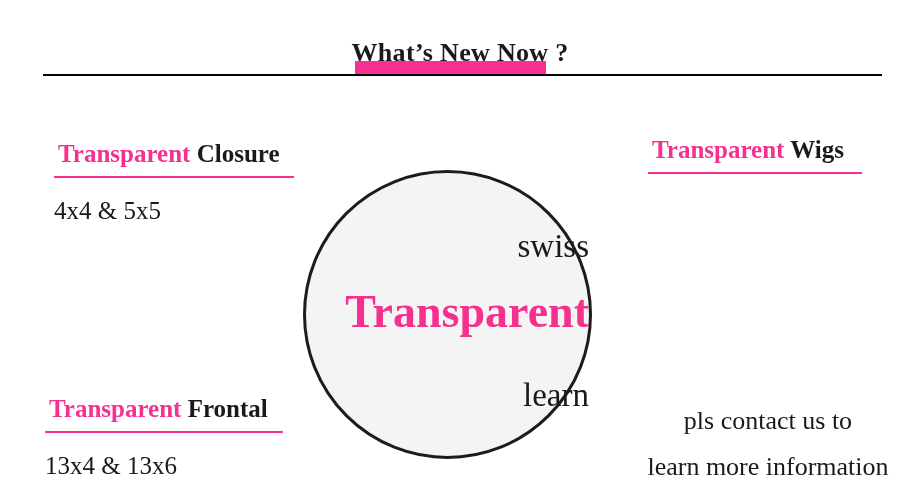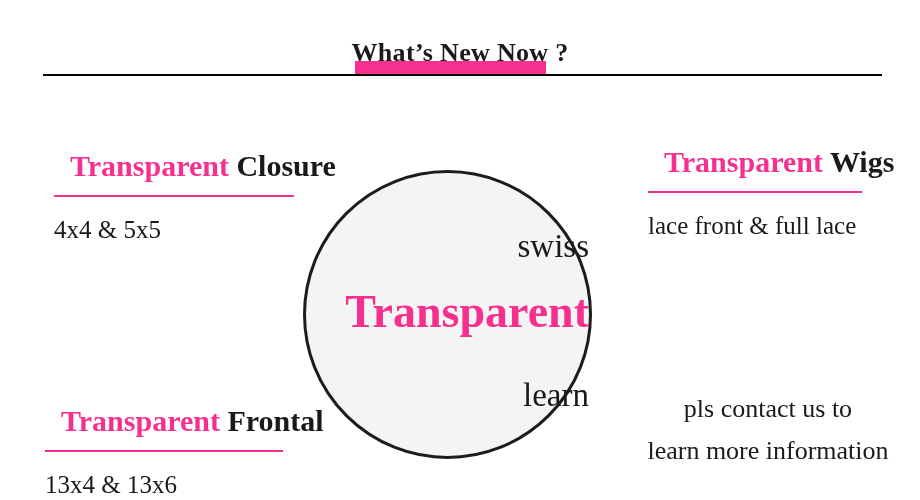--- a/index.html
+++ b/index.html
@@ -33,22 +33,22 @@
     position:absolute;left:43px;top:74px;width:839px;height:2px;
     background:var(--rule);
   }
   .accent-bar{
     position:absolute;left:355px;top:61px;width:191px;height:13px;
     background:var(--accent);
   }
   
   .block{position:absolute;white-space:nowrap;}
   .block h2{
-    margin:16px;
-    font-size:30px;font-weight:bold;line-height:27px;
+    margin:4px;
+    font-size:25px;font-weight:bold;line-height:27px;
     color:var(--text);
   }
   .block h2 .accent-word{color:var(--accent);}
   .block .underline{
     height:2px;background:var(--accent);
     margin-top:9px;
   }
   .block p{
     margin:19px 0 0 0;
     font-size:25px;line-height:27px;font-weight:normal;
@@ -80,21 +80,21 @@
     color:var(--accent);
   }
   .circle .line.bottom{top:204px;}
   
   .contact{
     position:absolute;left:618px;top:390px;width:300px;
     text-align:center;
     font-size:26px;line-height:30px;
     color:var(--text);
   }
-  .contact .contact-line{margin:4px 0 12px 0;}
+  .contact .contact-line{margin:16px 0 12px 0;}
 </style>
 </head>
 <body>
 
 <div class="canvas">
 
   <h1 class="title">What’s New Now ?</h1>
   <div class="rule"></div>
   <div class="accent-bar"></div>
 
@@ -106,21 +106,20 @@
     <div class="underline"></div>
     <p>4x4 &amp; 5x5</p>
   </section>
 
   <section class="block top-right">
     <h2>
       <span class="accent-word">Transparent</span>
       <span>Wigs</span>
     </h2>
     <div class="underline"></div>
-    <p>lace front &amp; full lace</p>
   </section>
 
   <section class="block bottom-left">
     <h2>
       <span class="accent-word">Transparent</span>
       <span>Frontal</span>
     </h2>
     <div class="underline"></div>
     <p>13x4 &amp; 13x6</p>
   </section>

